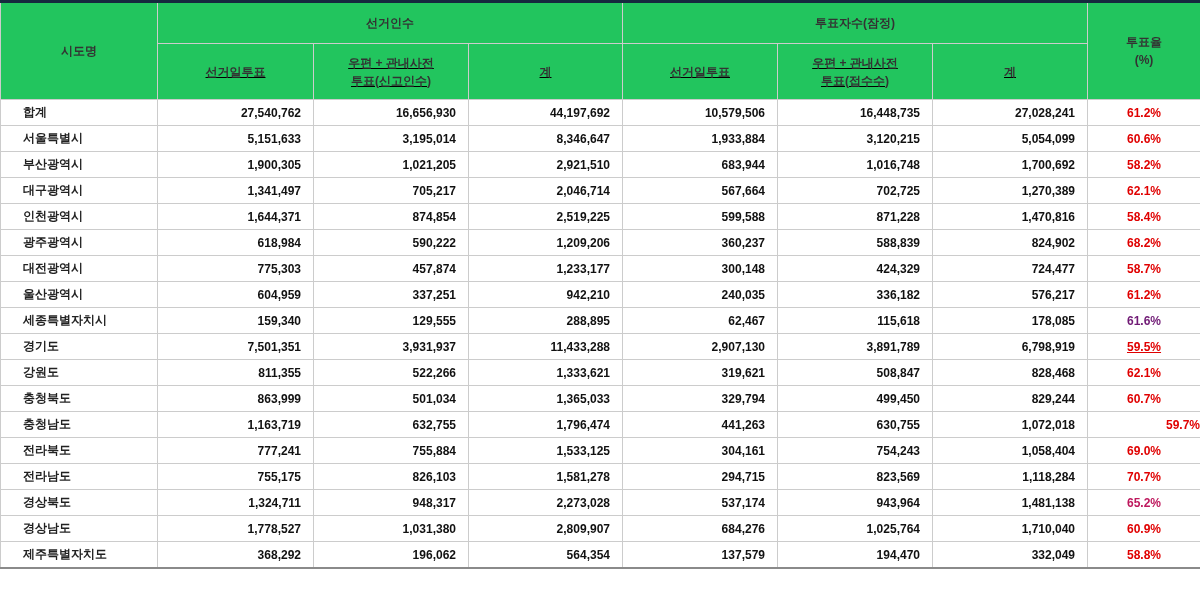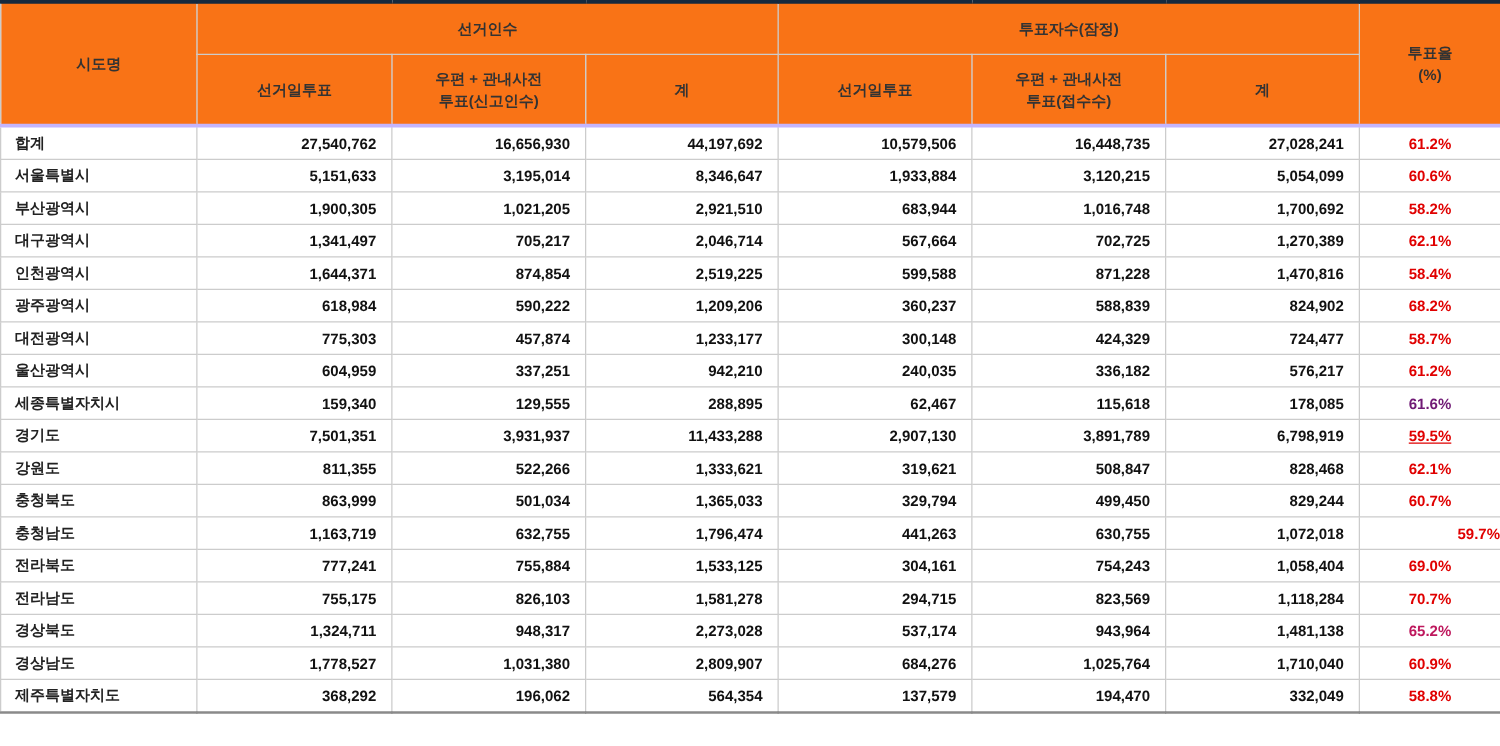--- a/index.html
+++ b/index.html
@@ -17,49 +17,49 @@
   table.stats {
     width: 1200px;
     border-collapse: collapse;
     table-layout: fixed;
     border-top: 3px solid #15293e;
     border-bottom: 2px solid #8a8a8a;
     border-left: 1px solid #ddd;
     border-right: 1px solid #ddd;
   }
   table.stats thead th {
-    background: #f97316;
+    background: #22c55e;
     border: 1px solid #ccc;
     border-top: none;
     font-size: 12px;
     font-weight: bold;
     color: #333;
     text-align: center;
     vertical-align: middle;
     white-space: pre-line;
     line-height: 1.5;
     padding: 0 4px;
   }
   table.stats thead tr.group-row th { height: 40px; }
   table.stats thead tr.sub-row th { height: 55px; }
   table.stats thead th.rowspan2 { }
-  table.stats thead tr.sub-row { border-bottom: 3px solid #c4b5fd; }
+  table.stats thead tr.sub-row { border-bottom: 1px solid #c4b5fd; text-decoration: underline; }
   table.stats tbody td {
     background: #ffffff;
     border: 1px solid #ccc;
     height: 25px;
     font-size: 12px;
     font-weight: bold;
     color: #222;
     vertical-align: middle;
     padding: 0;
   }
   table.stats tbody td.c-name {
     text-align: left;
-    padding-left: 11px;
+    padding-left: 22px;
     color: #222;
   }
   table.stats tbody td.c-num {
     text-align: right;
     padding-right: 12px;
     color: #111;
   }
   table.stats tbody td.c-rate {
     text-align: center;
     font-weight: bold;

